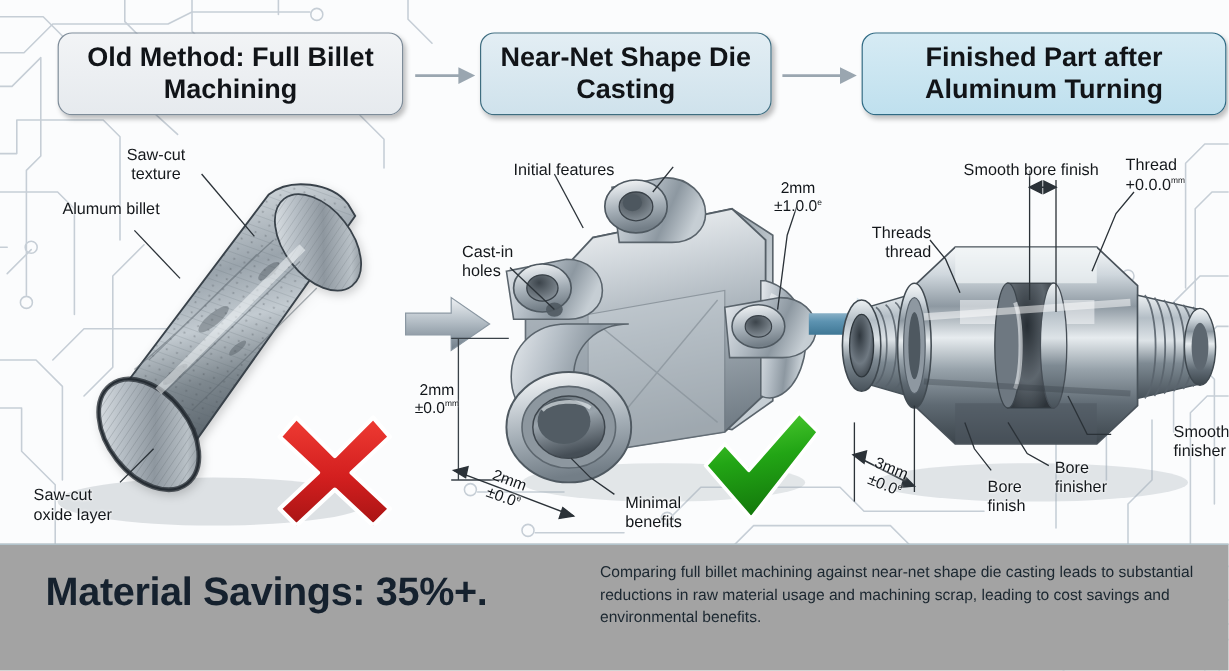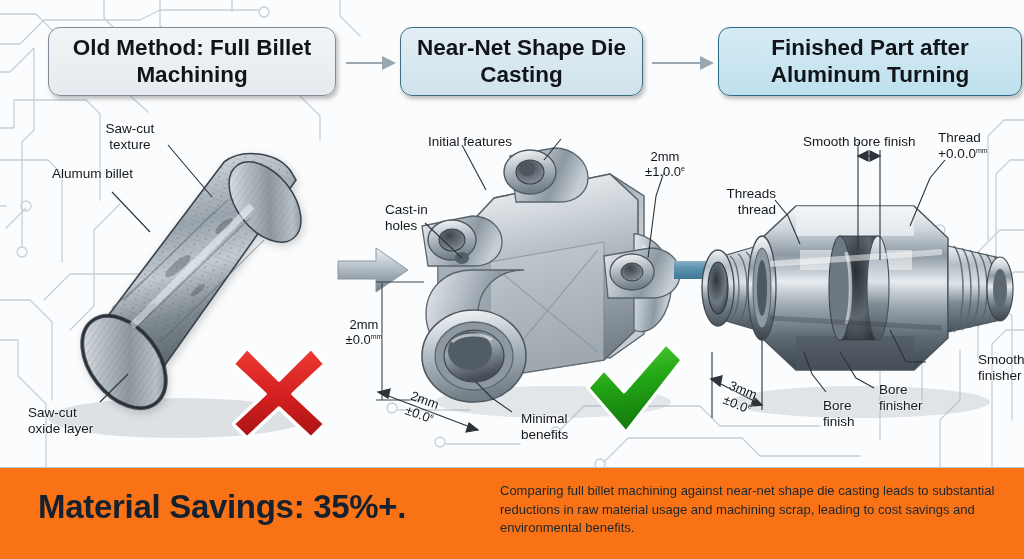--- a/index.html
+++ b/index.html
@@ -63,22 +63,22 @@
   .dim sup, .lbl sup { font-size: 7px; vertical-align: super; }
 
   
   .leader { position: absolute; pointer-events: none; }
 
   
   .mark { position: absolute; }
 
   
   .banner {
-    position: absolute; left: 0; bottom: 0; width: 1024px; height: 92px;
-    background: #f97316;
+    position: absolute; left: 0; bottom: 0; width: 1024px; height: 106px;
+    background: #a3a3a3;
     border-top: 1.5px solid #b7ccd6;
     overflow: hidden;
   }
   .banner-head {
     position: absolute; left: 38px; top: 20px;
     font-size: 33px; font-weight: bold; color: #15212e;
     letter-spacing: -0.3px;
   }
   .banner-body {
     position: absolute; left: 500px; top: 14px; width: 498px;

